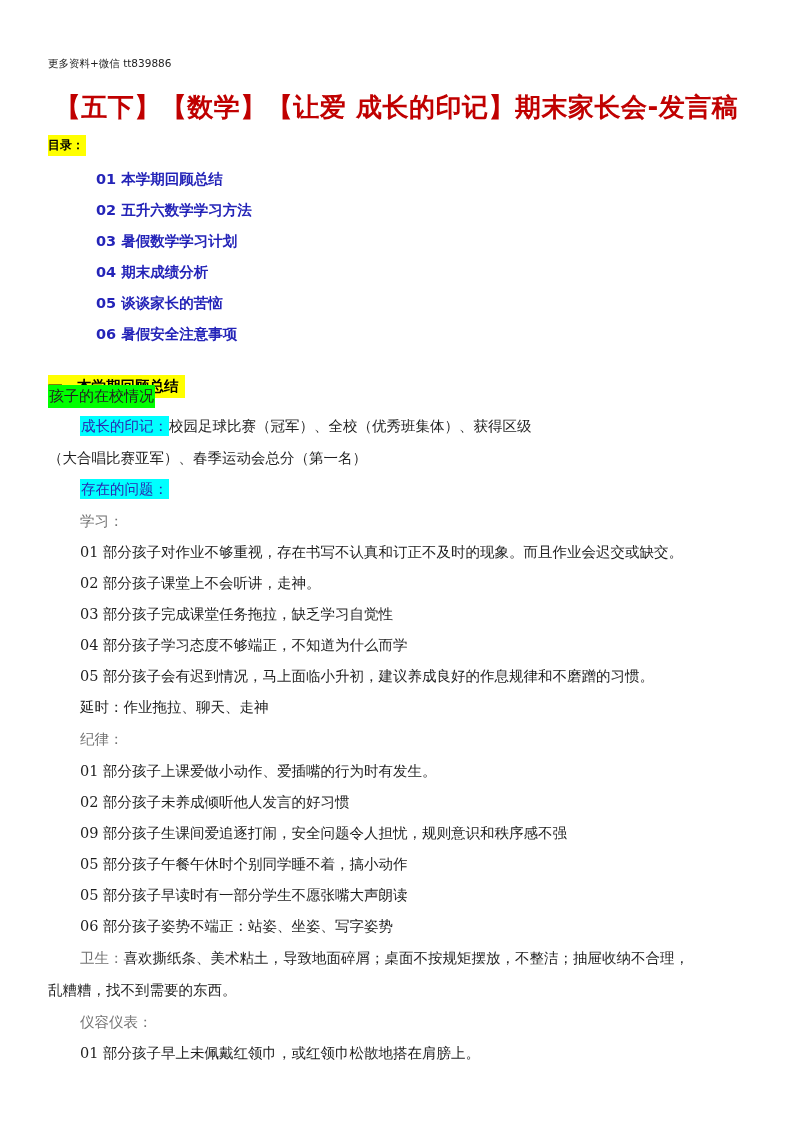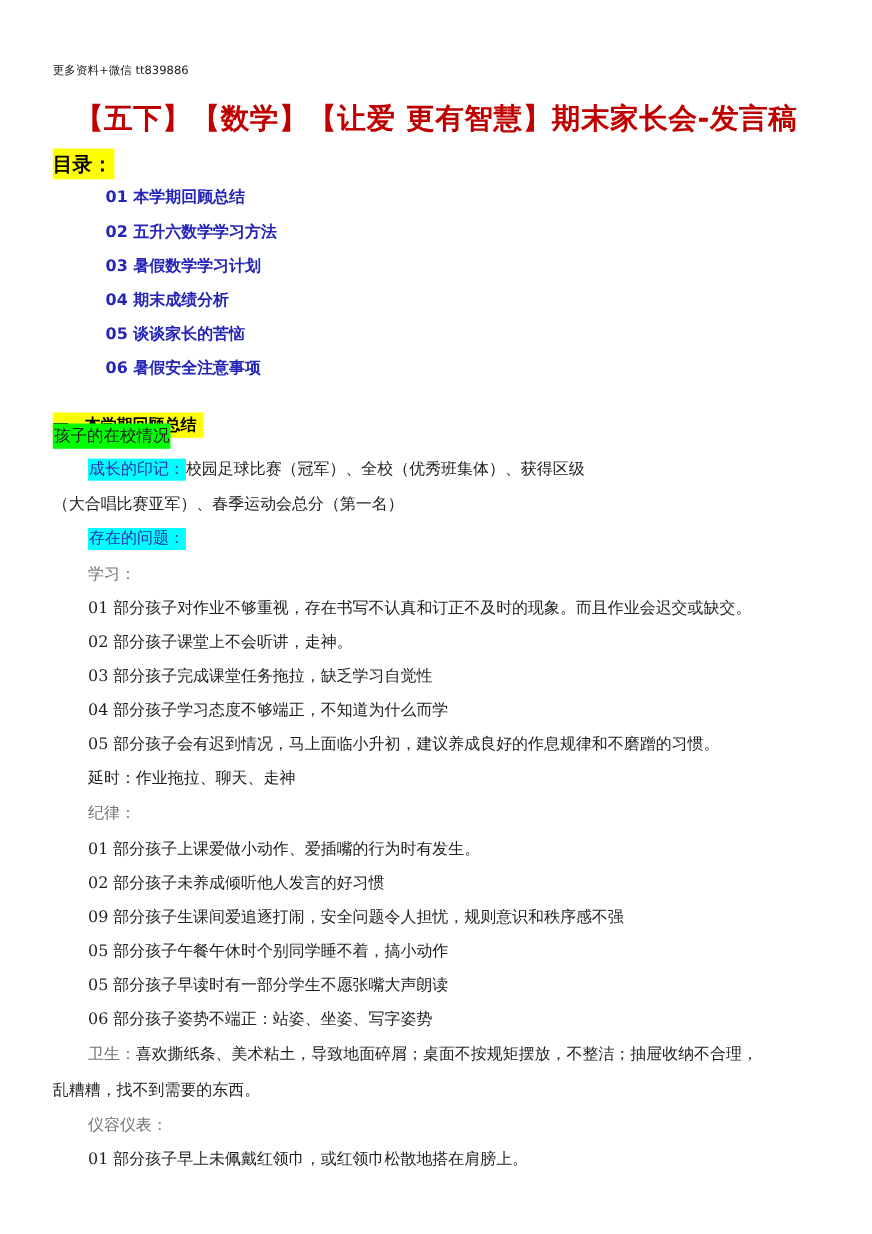--- a/index.html
+++ b/index.html
@@ -6,38 +6,38 @@
     body { width: 793px; height: 1122px; position: relative; overflow: hidden;
       font-family: "DejaVu Serif", "Liberation Serif", serif; color: #1a1a1a; }
     .page { position: absolute; left: 0; top: 0; width: 735px; height: 1122px; }
     .abs { position: absolute; white-space: nowrap; }
     .watermark { left: 48px; top: 57px; font-family: "DejaVu Sans", "Liberation Sans", sans-serif; font-size: 10.5px; color: #222; }
     .title { left: 0; width: 793px; top: 90px; text-align: center; font-family: "DejaVu Sans", "Liberation Sans", sans-serif;
       font-size: 26px; font-weight: bold; color: #c00000; letter-spacing: 0.5px; }
     .hl-yellow { background: #ffff00; }
     .hl-green { background: #00ff00; }
     .hl-cyan { background: #00ffff; margin-top: 20px; }
-    .toc-label { left: 48px; top: 135px; font-family: "DejaVu Sans", "Liberation Sans", sans-serif; font-size: 18px; font-weight: bold; color: #000; padding: 2px 2px 2px 0; }
+    .toc-label { left: 48px; top: 135px; font-family: "DejaVu Sans", "Liberation Sans", sans-serif; font-size: 12px; font-weight: bold; color: #000; padding: 2px 2px 2px 0; }
     .toc-item { left: 96px; font-family: "DejaVu Sans", "Liberation Sans", sans-serif; font-size: 14.5px; font-weight: bold; color: #2424b8; text-align: right; }
     .sec-heading { left: 48px; top: 355px; font-family: "DejaVu Sans", "Liberation Sans", sans-serif; font-size: 14.5px; font-weight: bold; color: #000; padding: 2px 6px 2px 0; margin-top: 20px; }
     .sub-green { left: 48px; top: 385px; font-size: 15px; color: #222; padding: 2px 1px; }
     .body-text { font-size: 14.5px; color: #1e1e1e; }
     .label-blue { color: #737373; }
     .cyan-label { color: #2a2ab0; }
     .line { left: 80px; }
     .line-full { left: 48px; }
   </style>
 </head>
 <body>
 
 <div class="page">
 
   <div class="abs watermark">更多资料+微信 tt839886</div>
 
-  <div class="abs title">【五下】【数学】【让爱 更有智慧】期末家长会-发言稿</div>
+  <div class="abs title">【五下】【数学】【让爱 成长的印记】期末家长会-发言稿</div>
 
   <div class="abs toc-label hl-yellow">目录：</div>
 
   <div class="abs toc-item" style="top:170px;">01 本学期回顾总结</div>
   <div class="abs toc-item" style="top:201px;">02 五升六数学学习方法</div>
   <div class="abs toc-item" style="top:232px;">03 暑假数学学习计划</div>
   <div class="abs toc-item" style="top:263px;">04 期末成绩分析</div>
   <div class="abs toc-item" style="top:294px;">05 谈谈家长的苦恼</div>
   <div class="abs toc-item" style="top:325px;">06 暑假安全注意事项</div>
 

